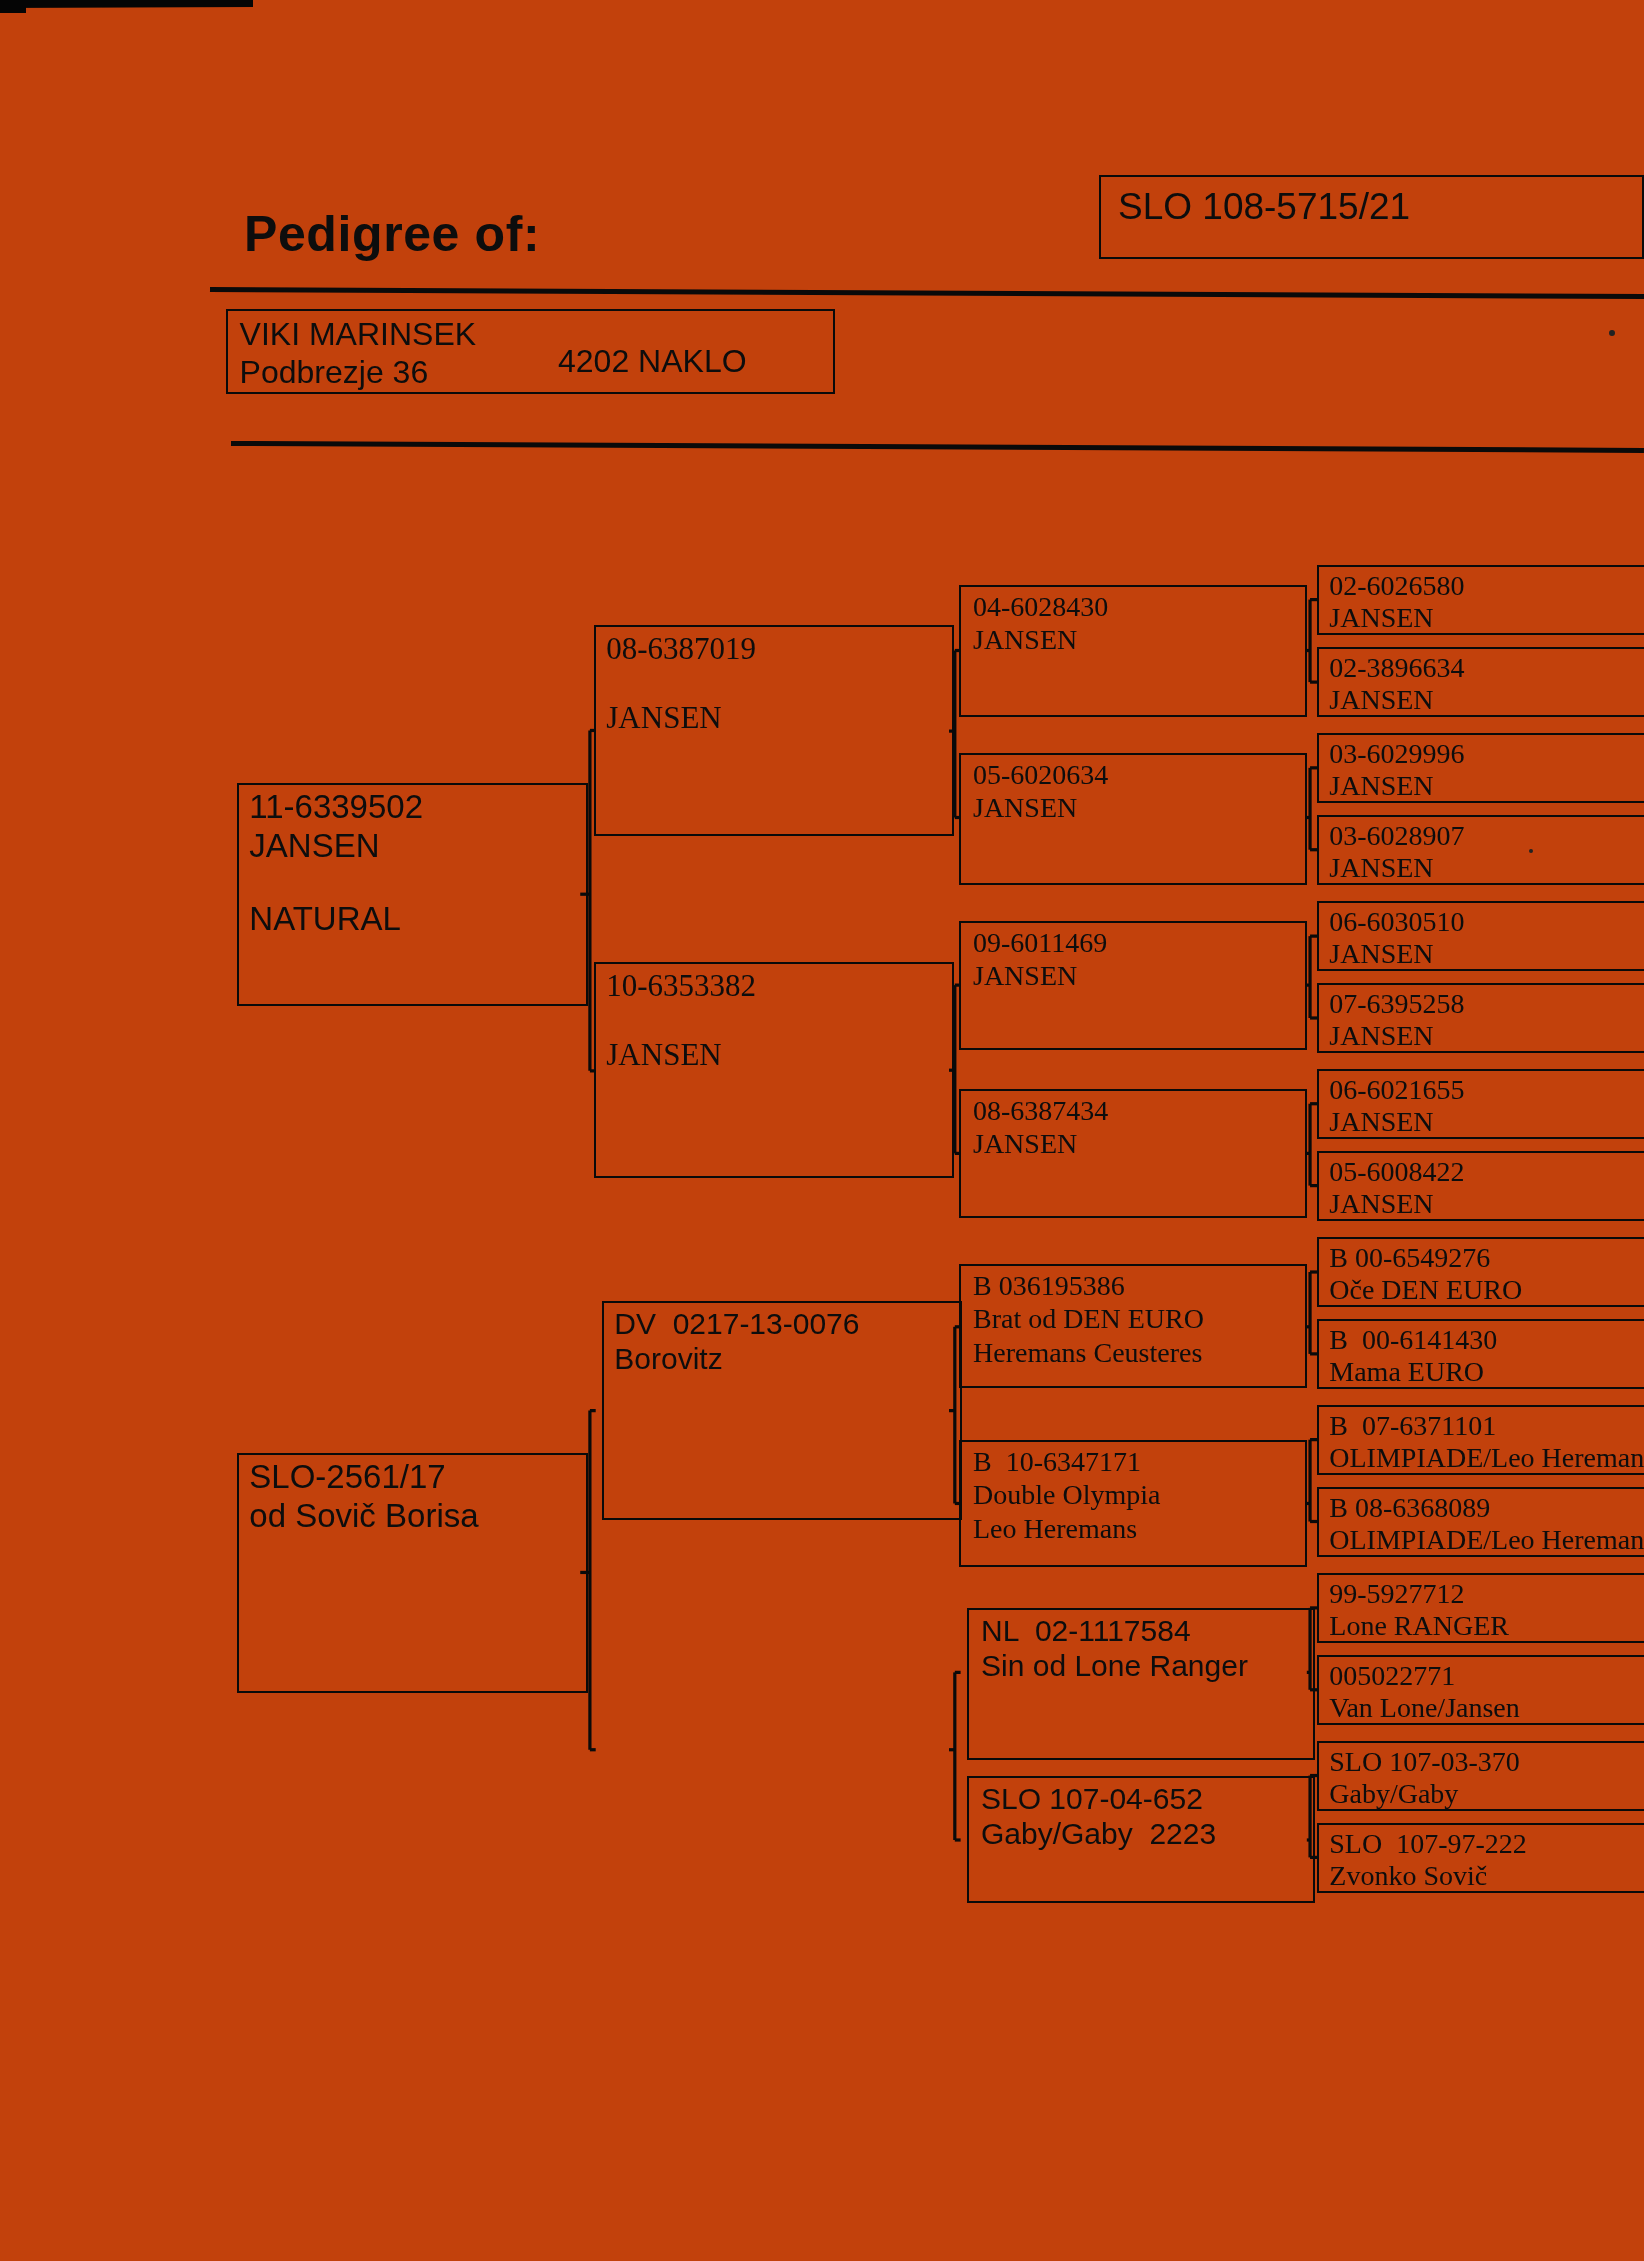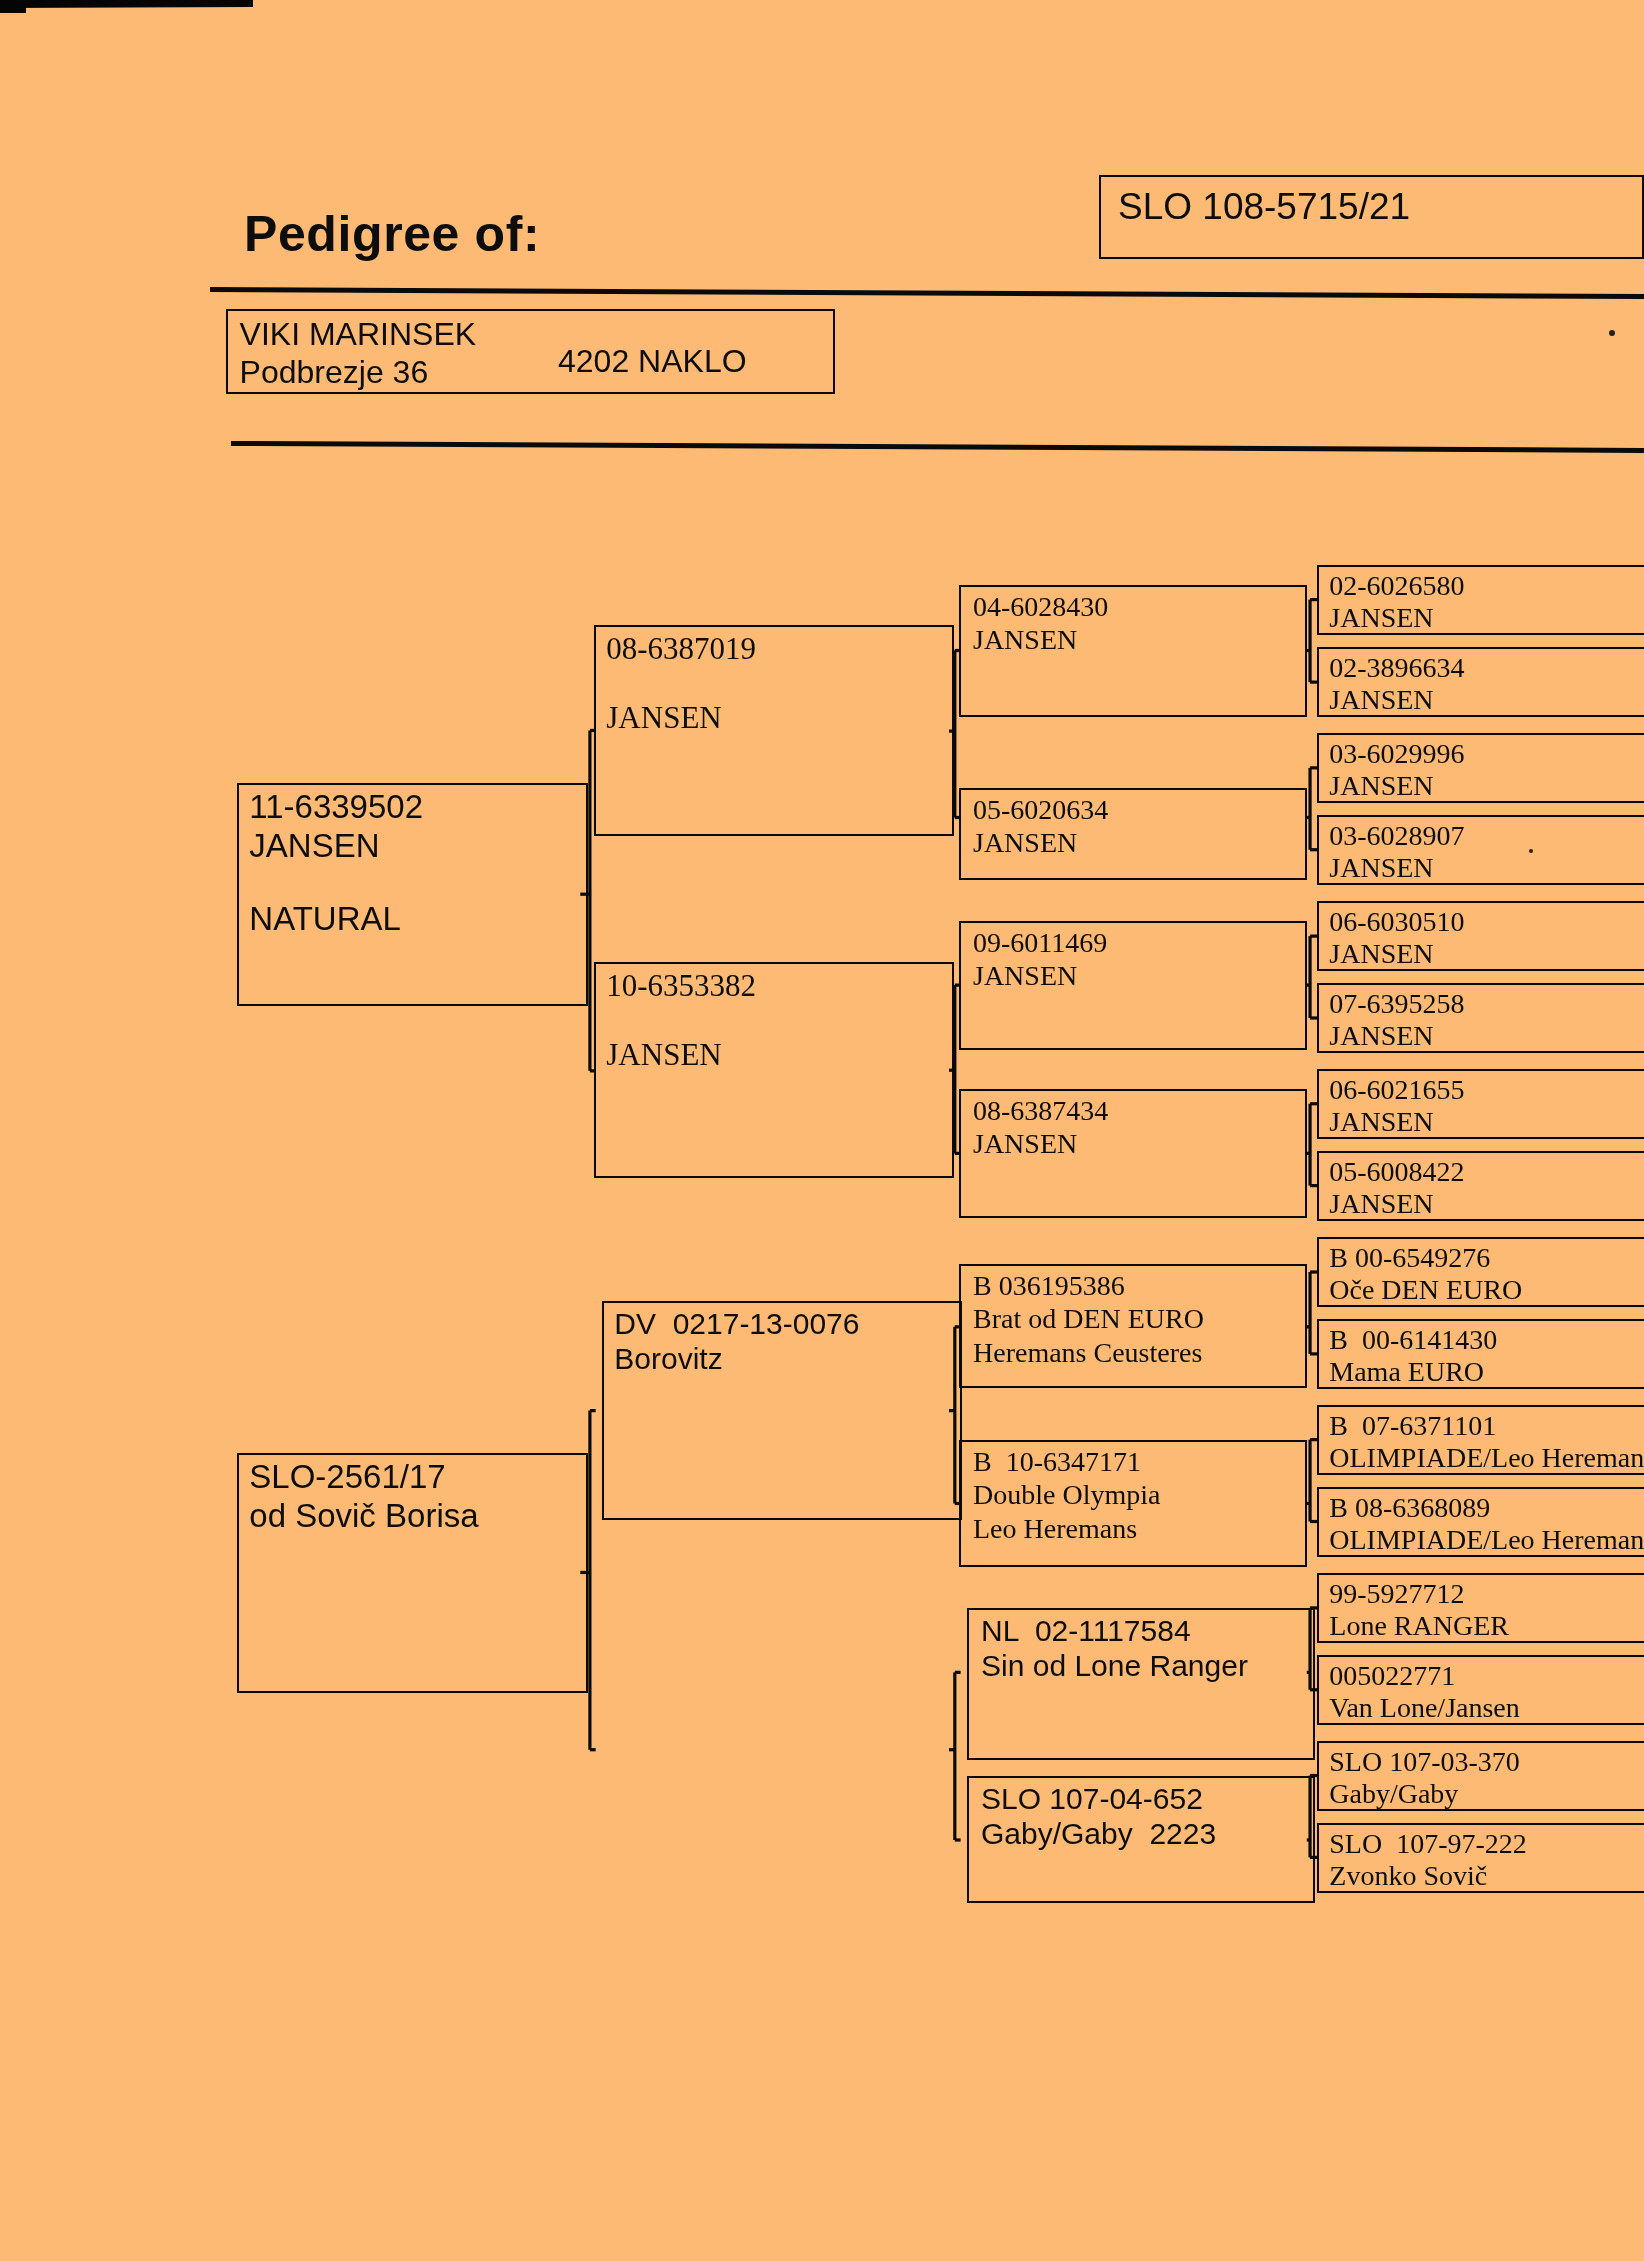--- a/index.html
+++ b/index.html
@@ -1,16 +1,16 @@
 <!DOCTYPE html>
 <html style="font-size:10.3px"><head>
 <meta charset="utf-8">
 <style>
   html,body{margin:0;padding:0;background:#e8e8e8;}
-  #page{position:relative;width:1644px;height:2261px;background:#fdba74;overflow:hidden;
+  #page{position:relative;width:1644px;height:2261px;background:#c2410c;overflow:hidden;
         font-family:"Liberation Sans",sans-serif;color:#0d0d0d;}
   
   #topmark{position:absolute;left:0;top:0;width:253px;height:8.4px;background:#050505;transform:rotate(-0.25deg);transform-origin:left top;}
   #topmark-blob{position:absolute;left:0;top:0;width:26px;height:13px;background:#050505;}
   #page-title{position:absolute;left:244px;top:205px;font-size:50px;font-weight:bold;letter-spacing:0.6px;}
   #ring-box{position:absolute;left:1099px;top:175px;width:545px;height:84px;border:2.6px solid #0a0a0a;box-sizing:border-box;}
   #ring-number{position:absolute;left:17px;top:9px;font-size:37px;}
   .rule{position:absolute;background:#0a0a0a;}
   #rule-1{left:210px;top:287px;width:1435px;height:5.2px;transform:rotate(0.28deg);transform-origin:left top;}
   #rule-2{left:231px;top:441px;width:1413px;height:5.2px;transform:rotate(0.28deg);transform-origin:left top;}
@@ -143,21 +143,21 @@
   </div>
   <div class="box sansbox g2" style="top:1301px;height:219px;">
     <span class="line">DV  0217-13-0076</span>
     <span class="line">Borovitz</span>
   </div>
 
   <div class="box serifbox g3" style="top:585px;height:132px;">
     <span class="line">04-6028430</span>
     <span class="line">JANSEN</span>
   </div>
-  <div class="box serifbox g3" style="top:788px;height:92px;">
+  <div class="box serifbox g3" style="top:753px;height:132px;">
     <span class="line">05-6020634</span>
     <span class="line">JANSEN</span>
   </div>
   <div class="box serifbox g3" style="top:921px;height:129px;">
     <span class="line">09-6011469</span>
     <span class="line">JANSEN</span>
   </div>
   <div class="box serifbox g3" style="top:1089px;height:129px;">
     <span class="line">08-6387434</span>
     <span class="line">JANSEN</span>

